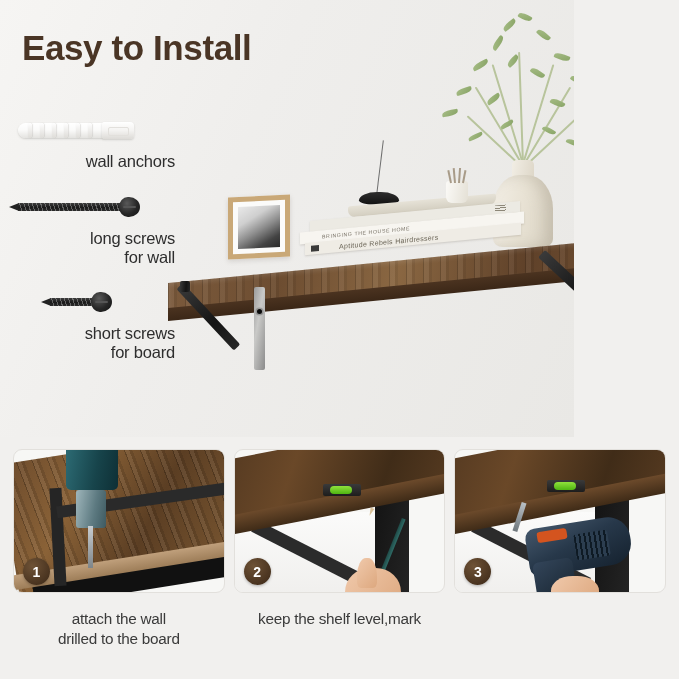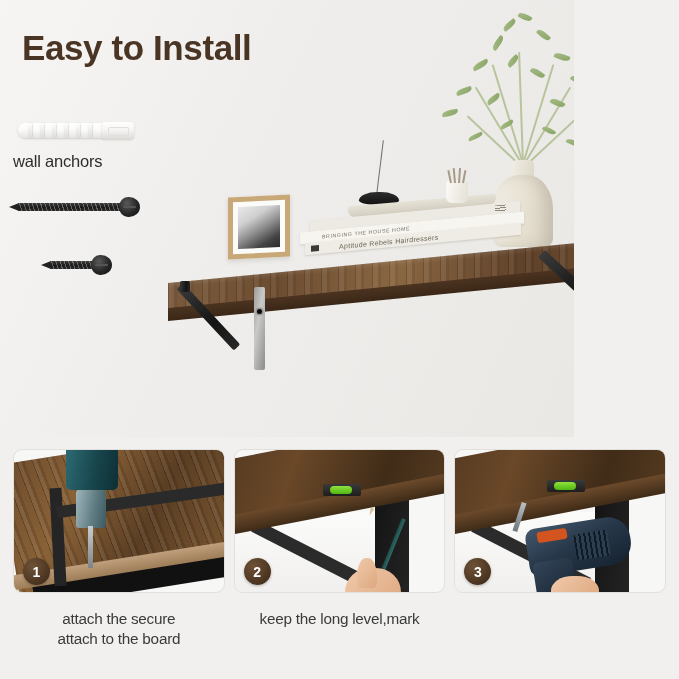--- a/index.html
+++ b/index.html
@@ -24,22 +24,22 @@
     font-size: 35px; font-weight: bold;
     color: #4a3525; letter-spacing: -0.4px;
     white-space: nowrap;
   }
 
   
   .parts { position: absolute; left: 0px; top: 108px; width: 175px; }
   .part { margin-bottom: 14px; }
   .part-art { height: 44px; position: relative; }
   .part-label {
-    text-align: left; font-size: 16.5px; color: #2e2e2e;
-    line-height: 1.14; letter-spacing: -0.2px; margin-left: 13px;
+    text-align: right; font-size: 16.5px; color: #2e2e2e;
+    line-height: 1.14; letter-spacing: -0.2px;
   }
 
   
   .anchor { position: absolute; left: 18px; top: 14px; width: 118px; height: 17px; }
   .anchor-body {
     position: absolute; left: 0; top: 1px; width: 86px; height: 15px;
     background: linear-gradient(180deg,#ffffff 0%,#fbfbfa 45%,#e4e3e0 100%);
     border-radius: 8px 2px 2px 8px;
     box-shadow: 0 1px 2px rgba(120,118,112,.30);
   }
@@ -379,30 +379,38 @@
 
     <div class="part">
       <div class="part-art">
         <div class="screw screw-long">
           <div class="screw-tip"></div>
           <div class="screw-shaft"></div>
           <div class="screw-threads"></div>
           <div class="screw-head"></div>
         </div>
       </div>
+      <div class="part-label">
+        <span>long screws</span><br>
+        <span>for wall</span>
+      </div>
     </div>
 
     <div class="part">
       <div class="part-art">
         <div class="screw screw-short">
           <div class="screw-tip"></div>
           <div class="screw-shaft"></div>
           <div class="screw-threads"></div>
           <div class="screw-head"></div>
         </div>
+      </div>
+      <div class="part-label">
+        <span>short screws</span><br>
+        <span>for board</span>
       </div>
     </div>
   </div>
 
   <div class="shelf-scene">
 
     <div>
       <div class="stem" style="left:372px; top:52px; width:2px; height:112px; transform:rotate(-2deg);"></div>
       <div class="stem" style="left:372px; top:60px; width:2px; height:104px; transform:rotate(17deg);"></div>
       <div class="stem" style="left:372px; top:60px; width:2px; height:104px; transform:rotate(-17deg);"></div>
@@ -485,43 +493,43 @@
       <div class="s1-edge"></div>
       <div class="s1-brk-v"></div>
       <div class="s1-brk-h"></div>
       <div class="s1-drill-body"></div>
 
       <div class="s1-chuck"></div>
       <div class="s1-bit"></div>
       <div class="step-badge">1</div>
     </div>
     <div class="step-caption">
-      <span>attach the secure</span><br>
-      <span>attach to the board</span>
+      <span>attach the wall</span><br>
+      <span>drilled to the board</span>
     </div>
   </div>
 
   <div class="step">
     <div class="step-photo">
       <div class="sx-wall"></div>
       <div class="sx-shadow"></div>
       <div class="sx-brk"></div>
       <div class="sx-top"></div>
       <div class="sx-edge"></div>
       <div class="level" style="left:88px; top:34px;">
         <div class="level-vial"></div>
       </div>
       <div class="pencil" style="left:142px; top:64px; transform:rotate(22deg);"></div>
       <div class="pencil-tip" style="left:134px; top:58px; transform:rotate(202deg);"></div>
       <div class="hand" style="left:110px; top:118px; width:56px; height:40px;"></div>
       <div class="hand" style="left:122px; top:108px; width:20px; height:30px;"></div>
       <div class="step-badge">2</div>
     </div>
     <div class="step-caption">
-      <span>keep the long level,mark</span><br>
+      <span>keep the shelf level,mark</span><br>
     </div>
   </div>
 
   <div class="step">
     <div class="step-photo">
       <div class="sx-wall"></div>
       <div class="sx-shadow"></div>
       <div class="sx-brk"></div>
       <div class="sx-top"></div>
       <div class="sx-edge"></div>

